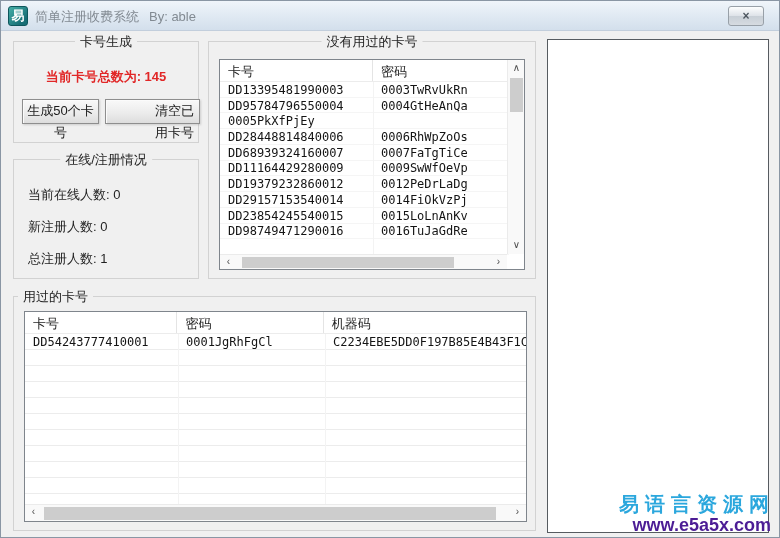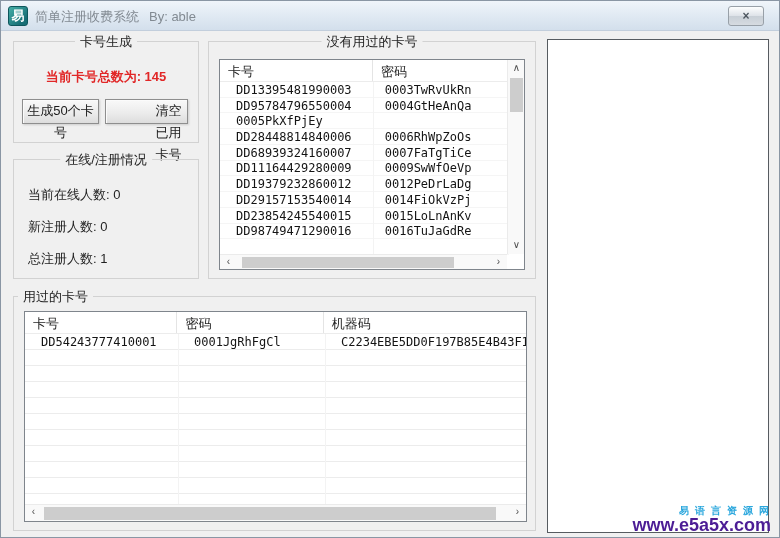--- a/index.html
+++ b/index.html
@@ -33,39 +33,39 @@
 
   #gb-generate { left:12px; top:40px; width:186px; height:102px; }
   .total-label { position:absolute; left:0; right:0; top:26px; text-align:center;
     color:#e12727; font-size:13px; font-weight:bold; }
   .win-btn { position:absolute; height:25px; border:1px solid #8e8e8e;
     background:linear-gradient(180deg,#f9f9f9 0%,#ececec 55%,#dddddd 100%);
     box-shadow:1px 1px 0 #fbfbfb inset, 1px 1px 2px rgba(0,0,0,.15);
     font-size:13px; color:#1b1b1b; text-align:center; line-height:22px; cursor:pointer;
     font-family:"Liberation Sans","DejaVu Sans",sans-serif; }
   #btn-generate { left:8px; top:57px; width:77px; }
-  #btn-clear { left:91px; top:57px; width:83px;padding-left:44px; }
+  #btn-clear { left:91px; top:57px; width:95px;padding-left:44px; }
 
   #gb-online { left:12px; top:158px; width:186px; height:120px; }
   .stat-label { position:absolute; left:14px; font-size:13px; color:#1f1f1f; }
 
   #gb-unused { left:207px; top:40px; width:328px; height:238px; }
   #gb-used { left:12px; top:295px; width:523px; height:235px; }
 
   
   .listview { position:absolute; background:#fff; border:1px solid #7f858c; overflow:hidden; }
   #unused-table { left:10px; top:17px; width:306px; height:211px; }
   #used-table { left:10px; top:14px; width:503px; height:211px; }
 
   .lv-header { display:flex; height:22px; background:#fff; border-bottom:1px solid #ececec; }
   .lv-header .hcell { font-size:13px; color:#1f1f1f; padding:3px 0 0 8px;
     border-right:1px solid #e4e4e4; overflow:hidden; white-space:nowrap; }
   .lv-header .hcell:last-child { border-right:none; }
 
-  .lv-body { position:relative;padding-left:8px; }
+  .lv-body { position:relative; }
   .trow { display:flex; height:15.73px; align-items:center; }
   .trow span { font-family:"DejaVu Sans Mono","Liberation Mono",monospace; font-size:12px;
     color:#141414; padding-left:8px; overflow:hidden; white-space:nowrap; }
   #used-table .trow { height:16px; }
 
   
   #unused-table .c1 { width:153px; } #unused-table .c2 { width:136px; }
   #used-table .u1 { width:153px; } #used-table .u2 { width:147px; } #used-table .u3 { width:203px; }
 
   #unused-table .lv-body { height:173px; width:289px;
@@ -93,21 +93,21 @@
   .hscroll .sb-right { right:1px; top:0; }
   .sb-thumb { position:absolute; background:#cdcdcd; cursor:pointer; }
   .vscroll .sb-thumb { left:2px; width:13px; top:18px; height:34px; }
   #unused-table .hscroll .sb-thumb { top:2px; height:11px; left:22px; width:212px; }
   #used-table .hscroll .sb-thumb { top:2px; height:13px; left:19px; width:452px; }
 
   
   #right-panel { position:absolute; left:546px; top:38px; width:222px; height:494px;
     background:#fff; border:1px solid #565b60; }
   .watermark { position:absolute; right:8px; bottom:4px; text-align:right; pointer-events:none; }
-  .wm-name { font-size:10px; font-weight:bold; letter-spacing:6px; margin-right:-4px; }
+  .wm-name { font-size:20px; font-weight:bold; letter-spacing:6px; margin-right:-4px; }
   .wm-url { font-size:18px; font-weight:bold; color:#4c1d95; line-height:15px; }
 </style>
 </head>
 <body>
 
 <div class="window">
 
   <div class="titlebar">
     <div class="app-icon">易</div>
     <div class="window-title">

